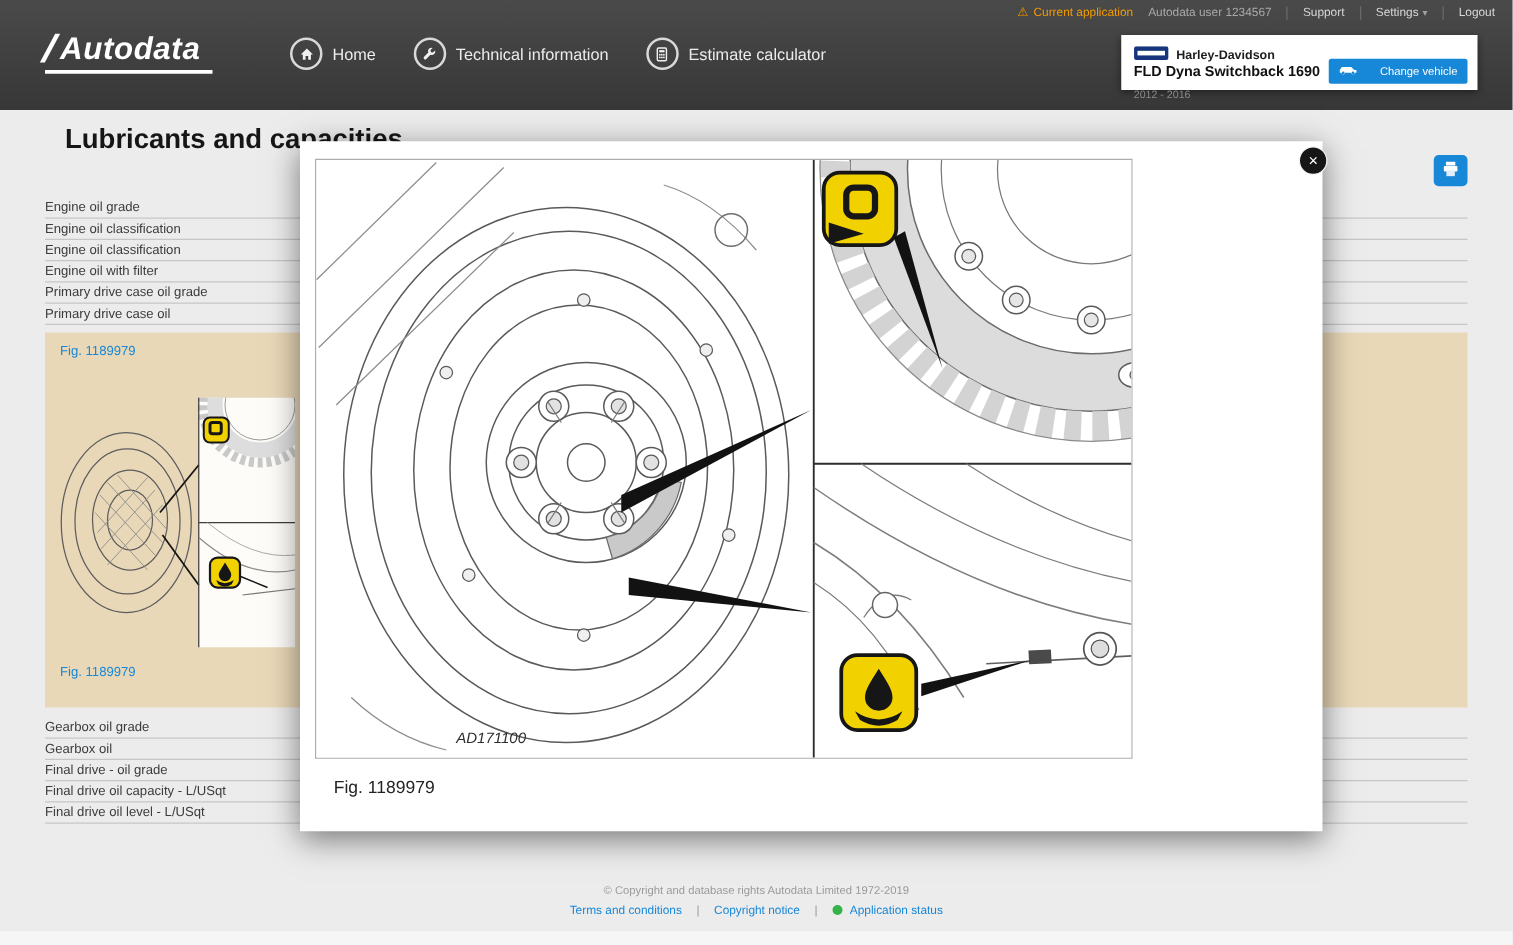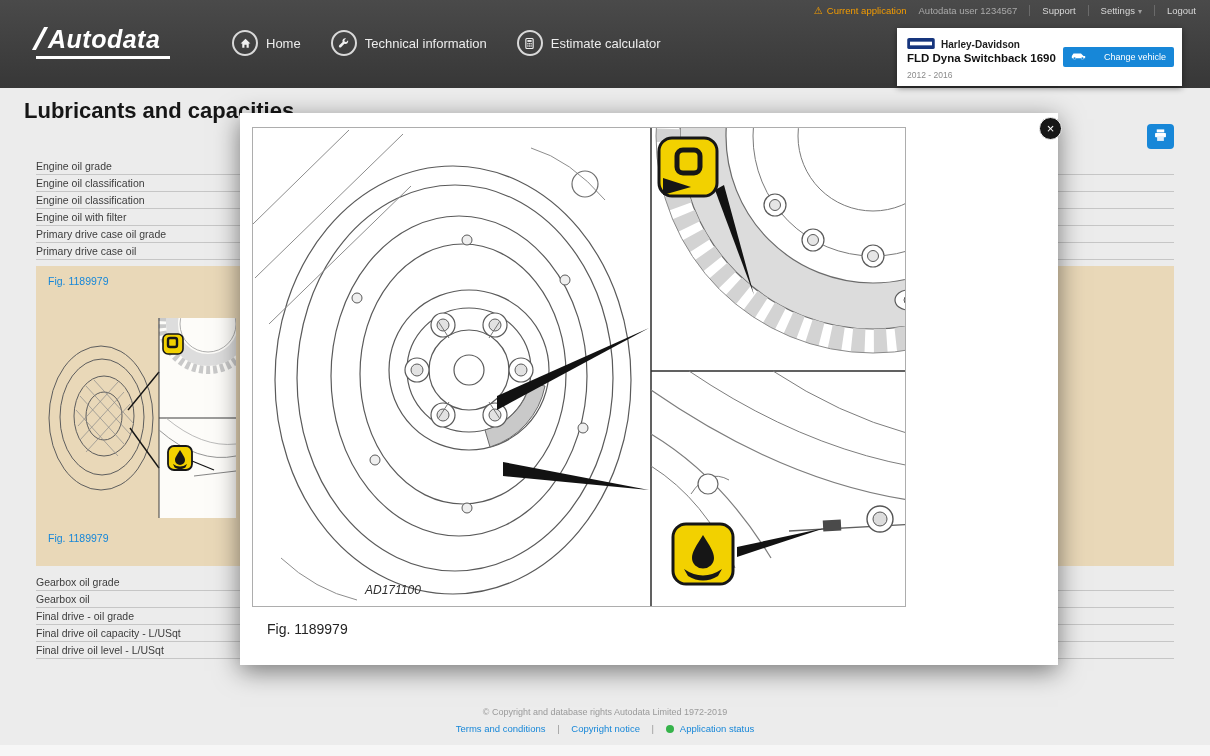--- a/index.html
+++ b/index.html
@@ -16,29 +16,29 @@
   .util-user{color:#a9a9a9;}
   .util-link{cursor:pointer;color:#d8d8d8;padding-left:12px;border-left:1px solid #6a6a6a;}
   .chev{margin-left:3px;font-size:8px;color:#9f9f9f;}
   .logo{position:absolute;left:36px;top:27px;display:flex;align-items:flex-start;border-bottom:3px solid #fff;padding:0 10px 4px 2px;cursor:pointer;}
   .logo-slash{display:inline-block;width:4px;height:23px;background:#fff;transform:skewX(-28deg);margin-right:6px;}
   .logo-text{color:#fff;font-size:25px;font-weight:bold;font-style:italic;letter-spacing:.5px;line-height:1;}
   .nav{position:absolute;left:226px;top:30px;display:flex;gap:18px;}
   .nav-item{display:flex;align-items:center;gap:8px;cursor:pointer;padding:0 6px;}
   .nav-circle{width:26px;height:26px;border:2px solid #d9d9d9;border-radius:50%;display:grid;place-items:center;flex:0 0 auto;}
   .nav-label{color:#ececec;font-size:13px;}
-  .vehicle-card{position:absolute;top:28px;right:28px;width:285px;height:58px;background:#fff;box-shadow:0 2px 6px rgba(0,0,0,.45);}
+  .vehicle-card{position:absolute;top:28px;right:28px;width:285px;height:44px;background:#fff;box-shadow:0 2px 6px rgba(0,0,0,.45);}
   .vc-brand-row{position:absolute;left:10px;top:7px;display:flex;align-items:center;gap:6px;}
   .vc-brand{font-size:10px;font-weight:bold;color:#1d1d1d;}
   .vc-model{position:absolute;left:10px;top:24px;font-size:11.5px;font-weight:bold;color:#111;}
   .vc-years{position:absolute;left:10px;top:42px;font-size:8.5px;color:#8a8a8a;}
   .vc-change{position:absolute;right:8px;top:19px;height:20px;background:#1787d8;border:none;border-radius:2px;color:#fff;font-size:9px;display:flex;align-items:center;gap:18px;padding:0 8px;cursor:pointer;font-family:inherit;}
 
   
-  .title{position:absolute;left:24px;top:98px;font-size:22px;font-weight:bold;color:#161616;z-index:1;}
+  .title{position:absolute;left:52px;top:98px;font-size:22px;font-weight:bold;color:#161616;z-index:1;}
   .print-btn{position:absolute;right:36px;top:124px;width:27px;height:25px;background:#1787d8;border:none;border-radius:4px;display:grid;place-items:center;cursor:pointer;z-index:1;}
   .table-top{position:absolute;left:36px;right:36px;top:158px;z-index:1;}
   .table-bottom{position:absolute;left:36px;right:36px;top:574px;z-index:1;}
   .trow{height:17px;border-bottom:1px solid #c6c6c6;display:flex;align-items:center;}
   .tlabel{font-size:10.5px;color:#3c3c3c;}
   .figure-panel{position:absolute;left:36px;right:36px;top:266px;height:300px;background:#e9d8b8;z-index:1;}
   .fig-link{position:absolute;left:12px;font-size:10.5px;color:#1787d8;text-decoration:none;cursor:pointer;}
   .fig-link.top{top:9px;}
   .fig-link.bottom{top:266px;}
   .thumb{position:absolute;left:10px;top:52px;width:190px;height:200px;cursor:pointer;}

